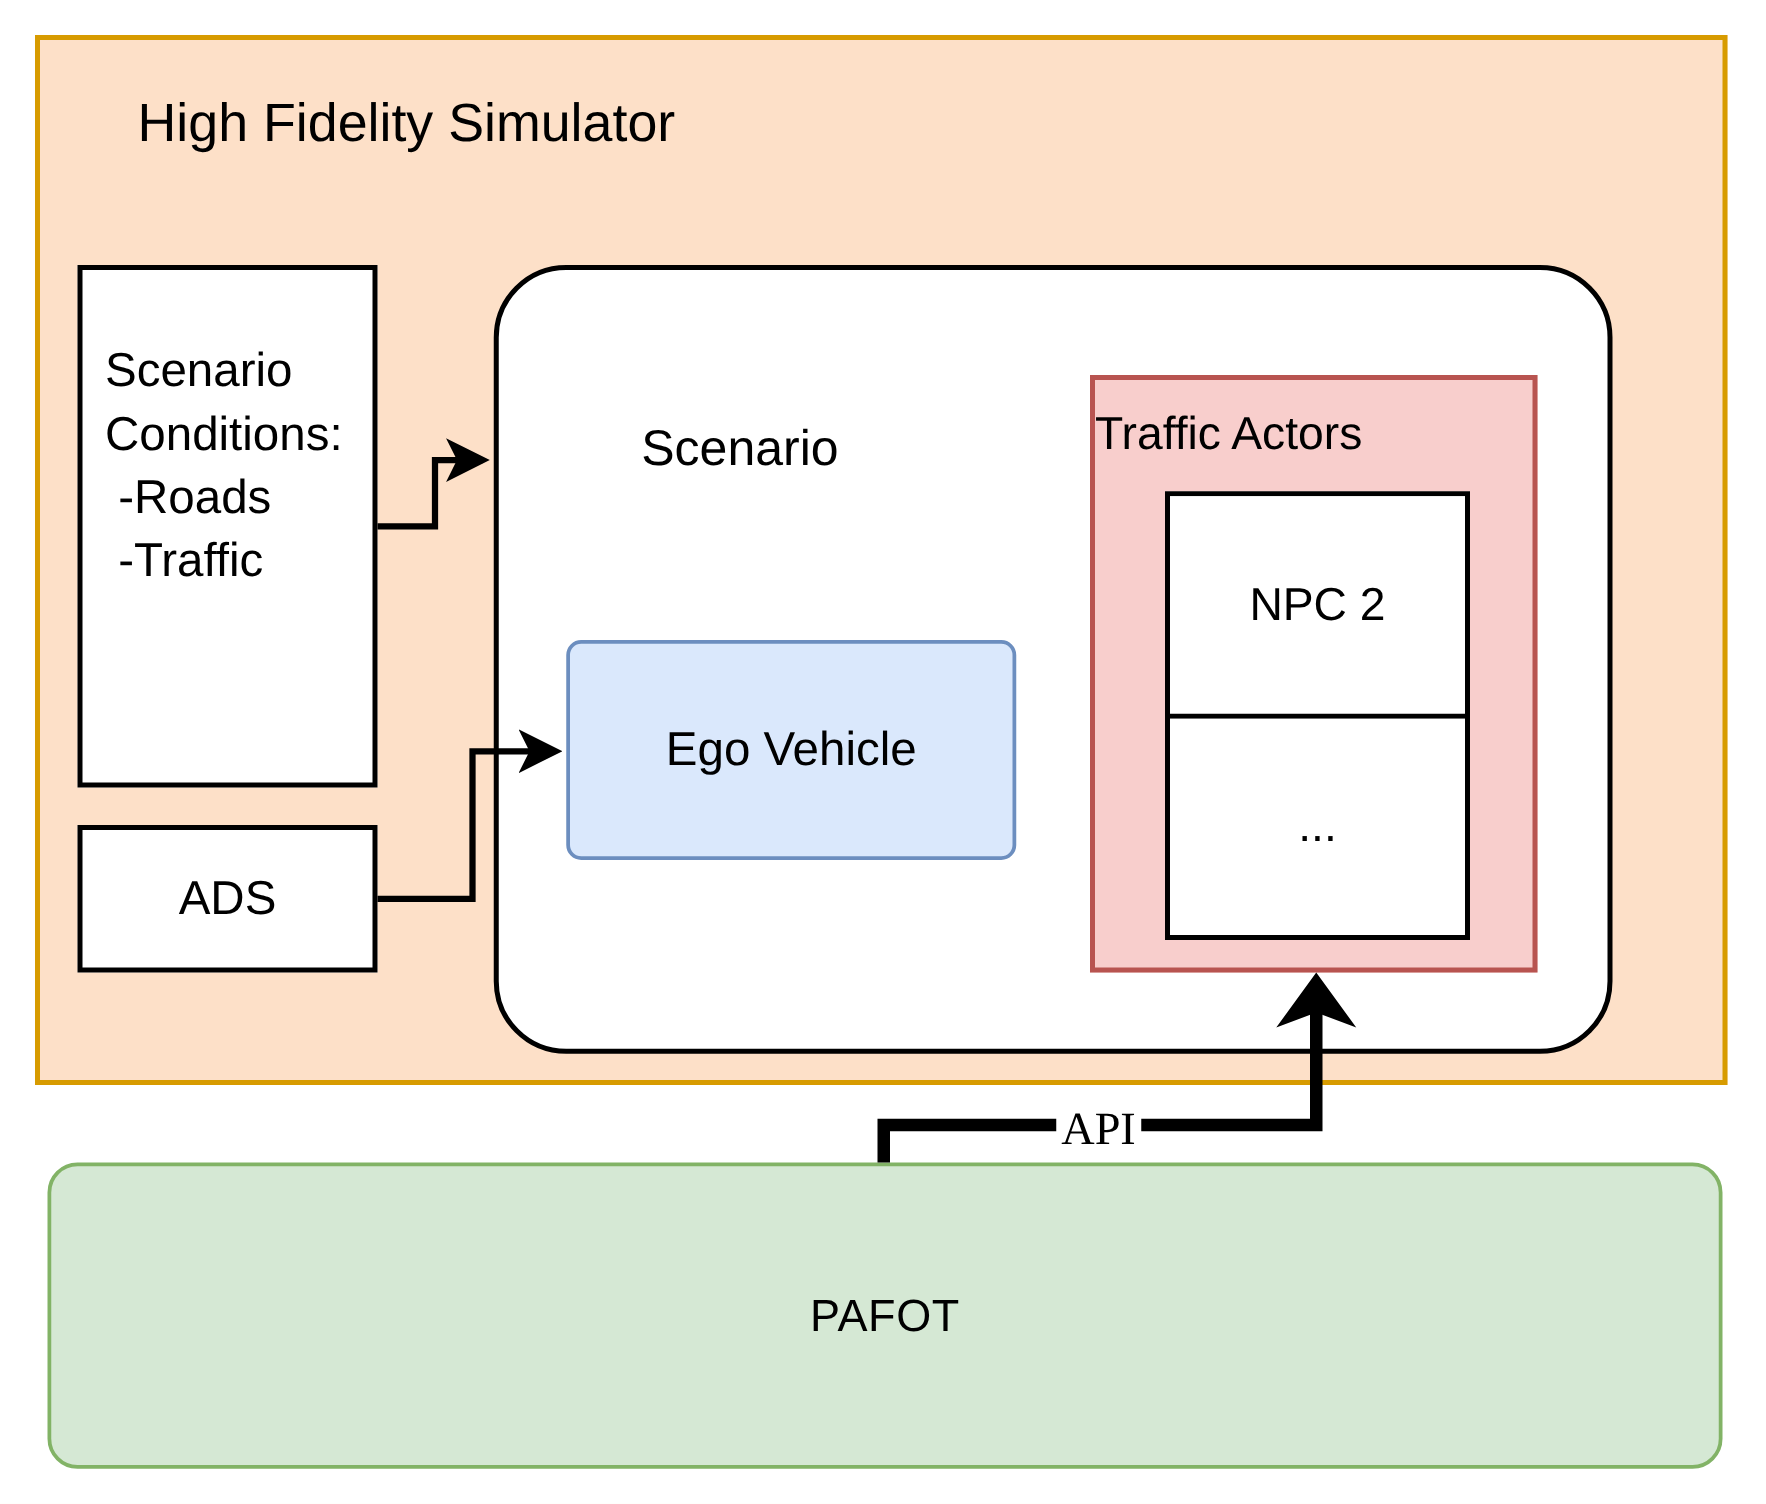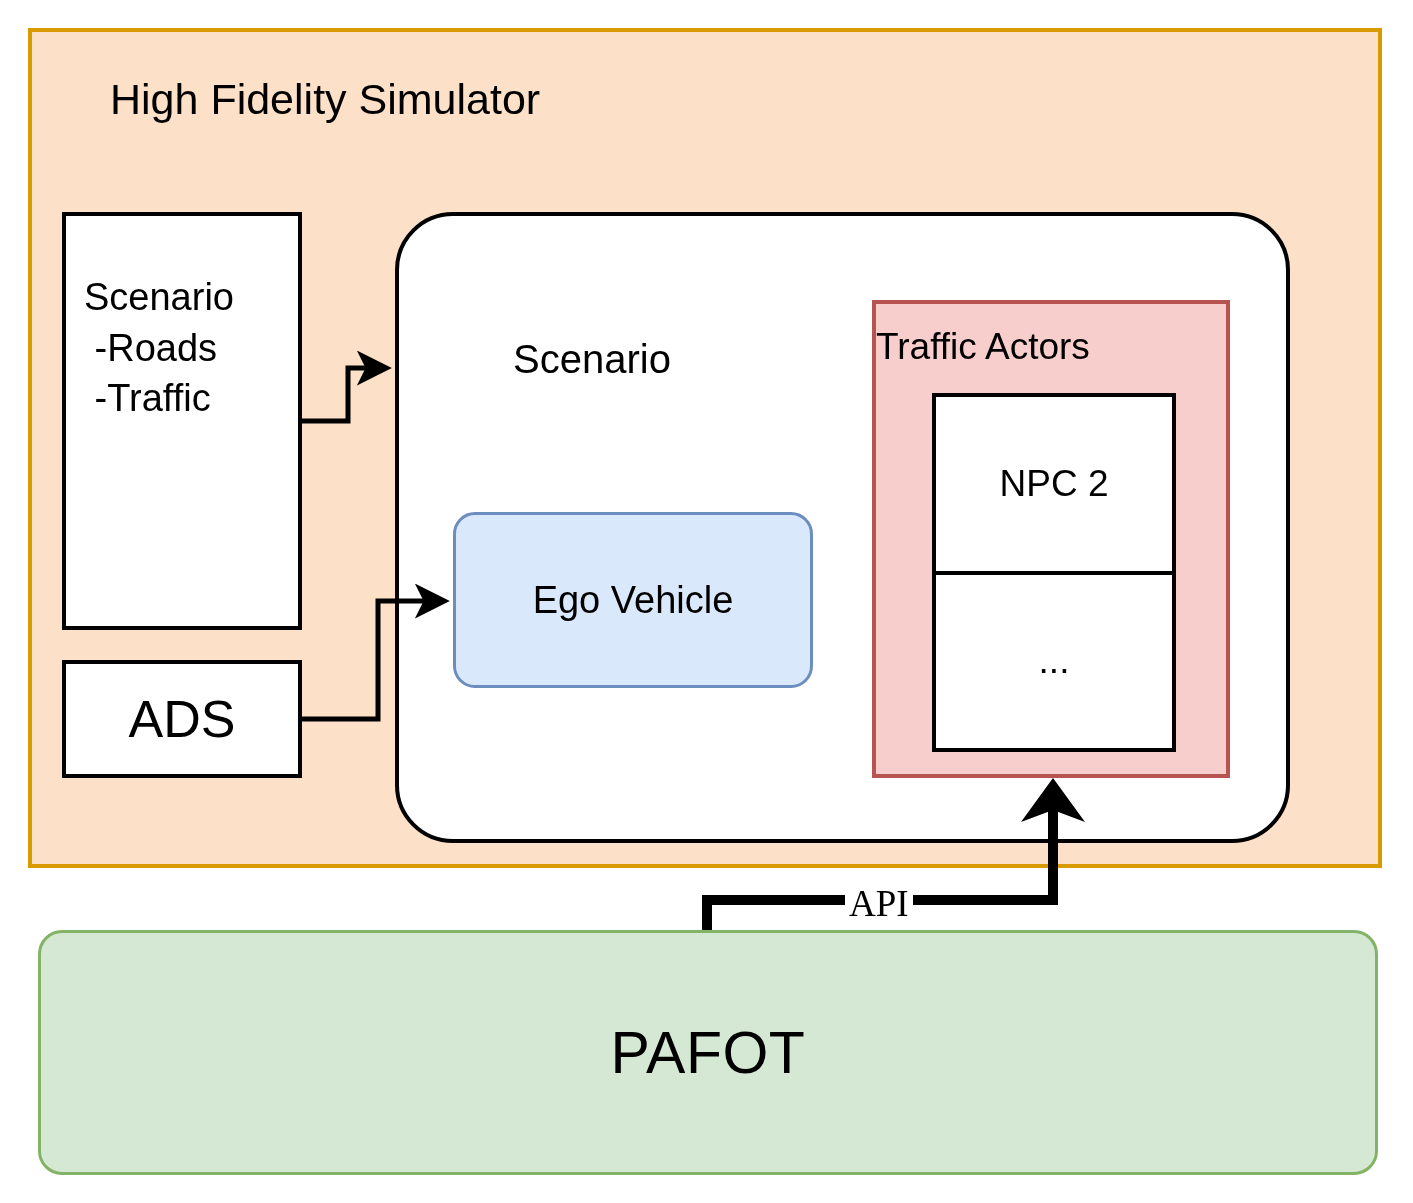--- a/index.html
+++ b/index.html
@@ -63,21 +63,21 @@
     white-space: pre;
   }
   .ads-box {
     left: 62px;
     top: 660px;
     width: 240px;
     height: 118px;
     display: flex;
     align-items: center;
     justify-content: center;
-    font-size: 52px;
+    font-size: 38px;
   }
 
   
   .scenario-box {
     position: absolute;
     left: 395px;
     top: 212px;
     width: 895px;
     height: 631px;
     box-sizing: border-box;
@@ -96,21 +96,21 @@
   
   .ego-vehicle {
     position: absolute;
     left: 453px;
     top: 512px;
     width: 360px;
     height: 176px;
     box-sizing: border-box;
     background: #dae8fc;
     border: 3px solid #6c8ebf;
-    border-radius: 22px;
+    border-radius: 12px;
     display: flex;
     align-items: center;
     justify-content: center;
     font-size: 38px;
   }
 
   
   .traffic-actors {
     position: absolute;
     left: 872px;
@@ -165,21 +165,21 @@
     height: 245px;
     box-sizing: border-box;
     background: #d5e8d4;
     border: 3px solid #82b366;
     border-radius: 24px;
     display: flex;
     align-items: center;
     justify-content: center;
   }
   .pafot-label {
-    font-size: 59px;
+    font-size: 36px;
     letter-spacing: 0.5px;
   }
 
   
   .connectors {
     position: absolute;
     left: 0; top: 0;
     width: 1413px;
     height: 1203px;
     pointer-events: none;
@@ -199,20 +199,21 @@
 <body>
 
 <div id="canvas">
 
   <div class="sim-container"></div>
 
   <div class="sim-title">High Fidelity Simulator</div>
 
   <div class="white-box scenario-conditions">
     <div class="line">Scenario</div>
+    <div class="line">Conditions:</div>
     <div class="line"> -Roads</div>
     <div class="line"> -Traffic</div>
   </div>
 
   <div class="white-box ads-box">ADS</div>
 
   <div class="scenario-box"></div>
   <div class="scenario-label">Scenario</div>
 
   <div class="ego-vehicle">Ego Vehicle</div>

